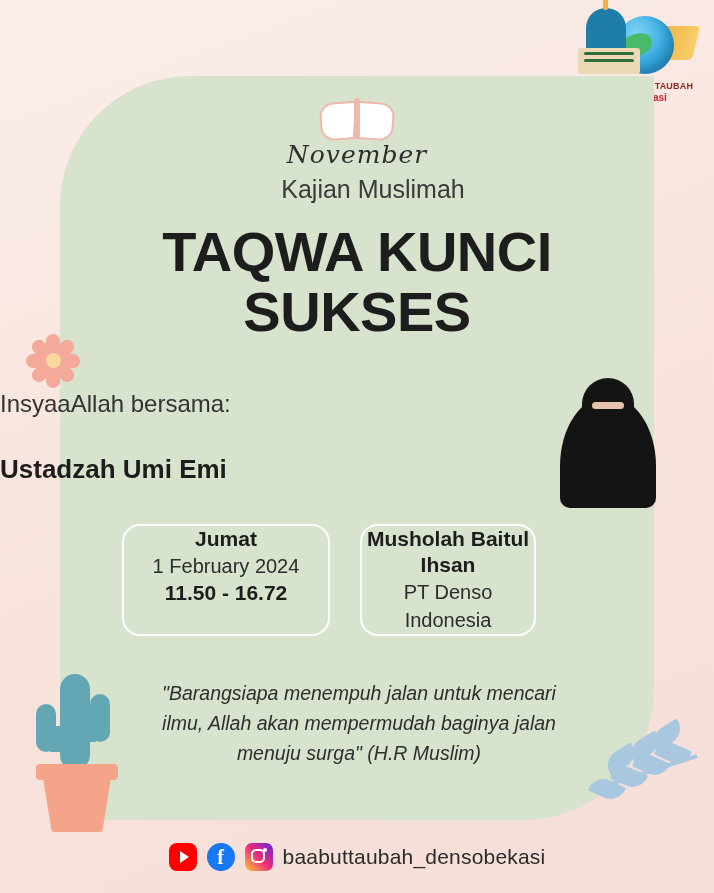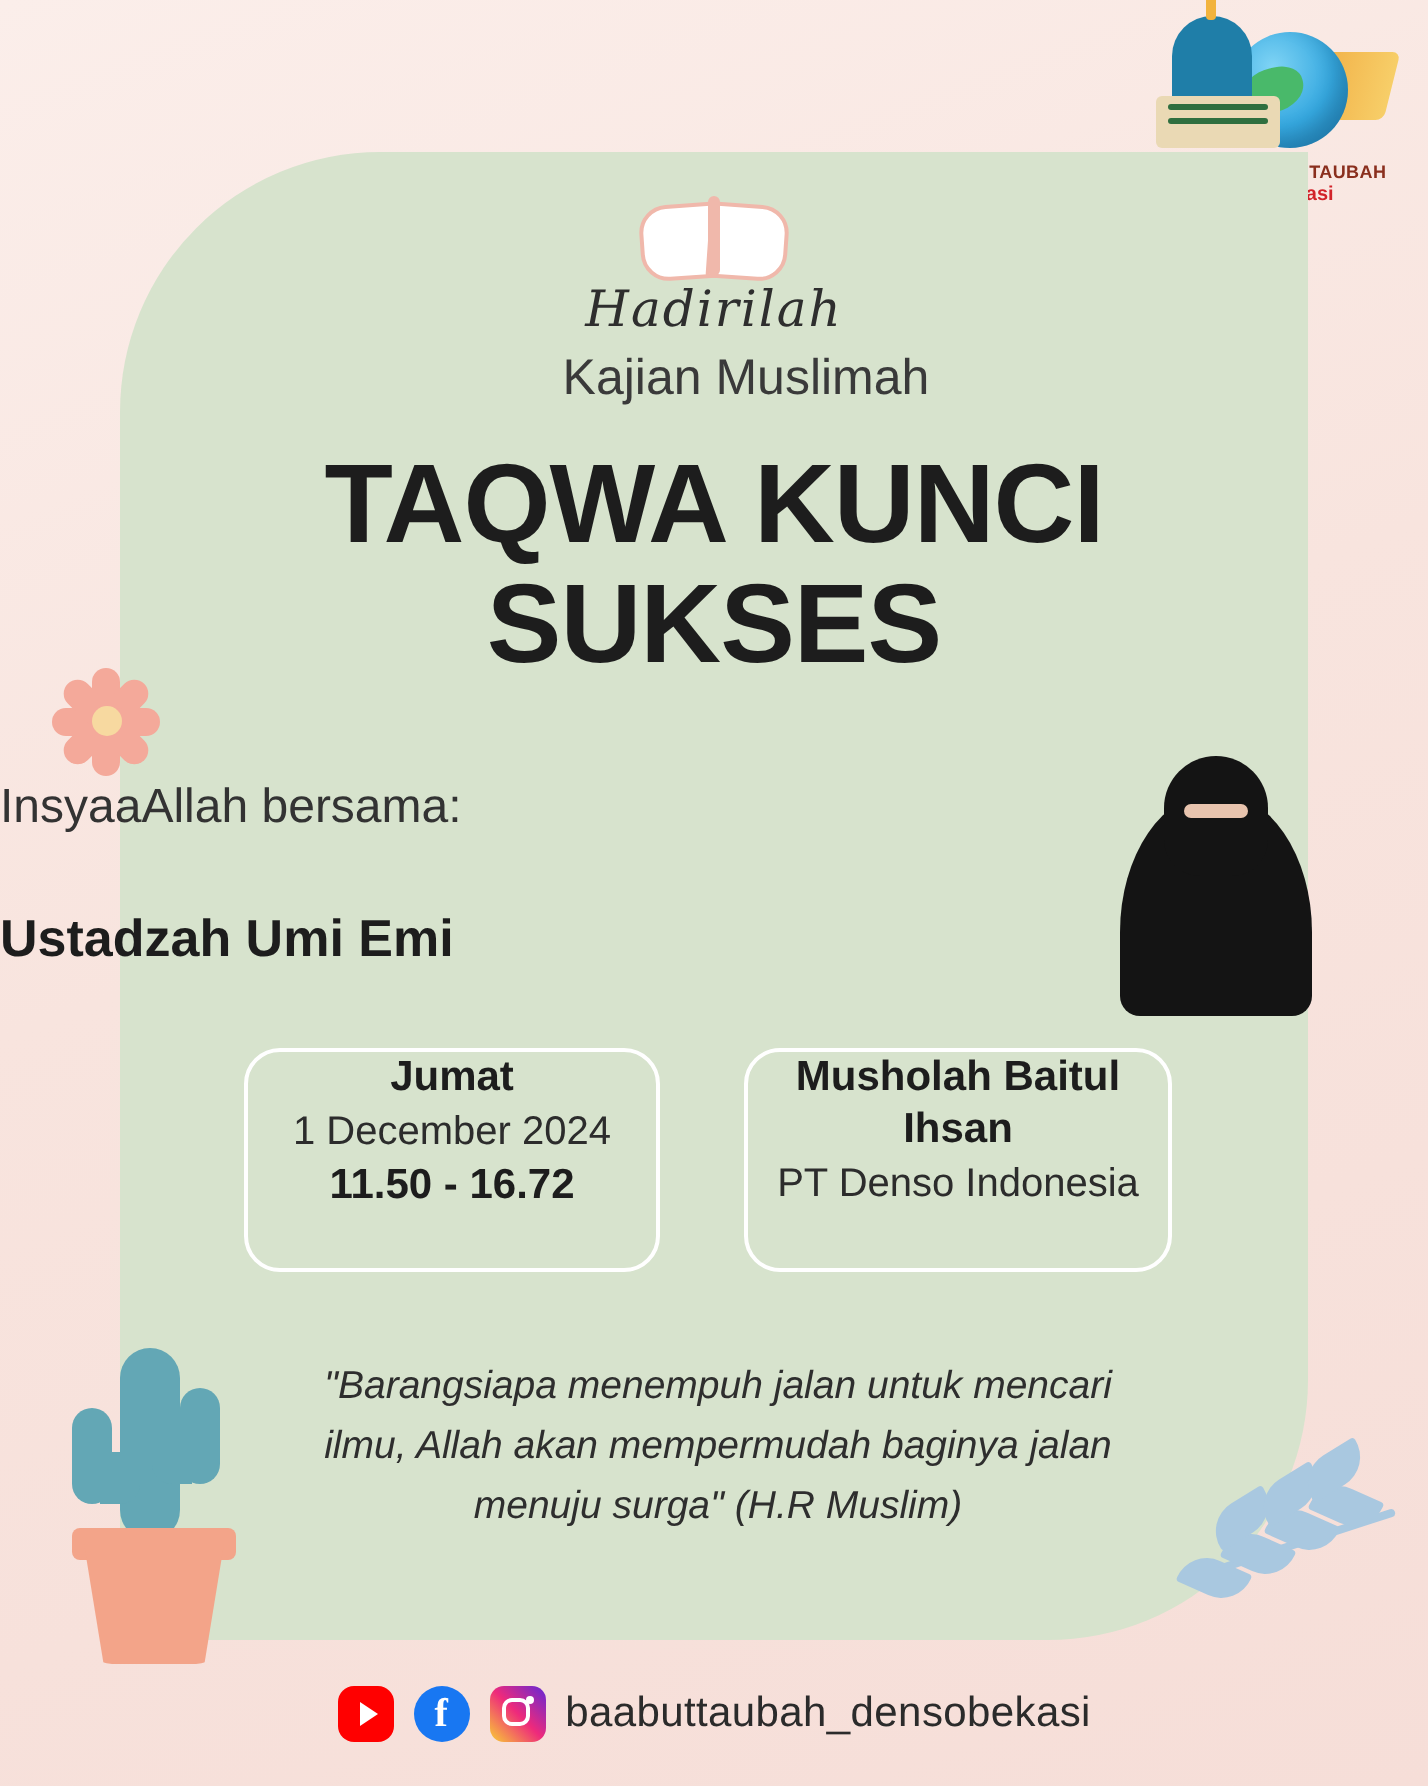--- a/index.html
+++ b/index.html
@@ -245,21 +245,21 @@
 
   
   .info-box {
     position: absolute;
     border: 2px solid #ffffff;
     border-radius: 18px;
     text-align: center;
     box-sizing: border-box;
   }
   .box-left { left: 122px; top: 524px; width: 208px; height: 112px; }
-  .box-right { left: 372px; top: 524px; width: 214px; height: 112px; }
+  .box-right { left: 360px; top: 524px; width: 176px; height: 112px; }
   .info-strong {
     font-size: 21px;
     font-weight: bold;
     color: #1d1d1d;
     line-height: 26px;
   }
   .info-normal {
     font-size: 20px;
     color: #2c2c2c;
     line-height: 28px;
@@ -474,40 +474,40 @@
     <div class="lf" style="left:42px; top:16px; transform:rotate(-32deg)"></div>
     <div class="lf" style="left:64px; top:4px;  transform:rotate(-32deg)"></div>
   </div>
 
   <div class="book-icon">
     <div class="page left"></div>
     <div class="page right"></div>
     <div class="spine"></div>
   </div>
 
-  <div class="script">Hadirilah</div>
+  <div class="script">November</div>
   <div class="subtitle">Kajian Muslimah</div>
 
   <div class="title">
     <div>TAQWA KUNCI</div>
     <div>SUKSES</div>
   </div>
 
   <div class="bersama">InsyaaAllah bersama:</div>
   <div class="speaker">Ustadzah Umi Emi</div>
 
   <div class="figure">
     <div class="fig-body"></div>
     <div class="fig-head"></div>
     <div class="fig-eyes"></div>
   </div>
 
   <div class="info-box box-left">
     <div class="info-strong">Jumat</div>
-    <div class="info-normal">1 December 2024</div>
+    <div class="info-normal">1 February 2024</div>
     <div class="info-strong">11.50 - 16.72</div>
   </div>
 
   <div class="info-box box-right">
     <div class="info-strong">Musholah Baitul</div>
     <div class="info-strong">Ihsan</div>
     <div class="info-normal">PT Denso Indonesia</div>
   </div>
 
   <div class="quote">

